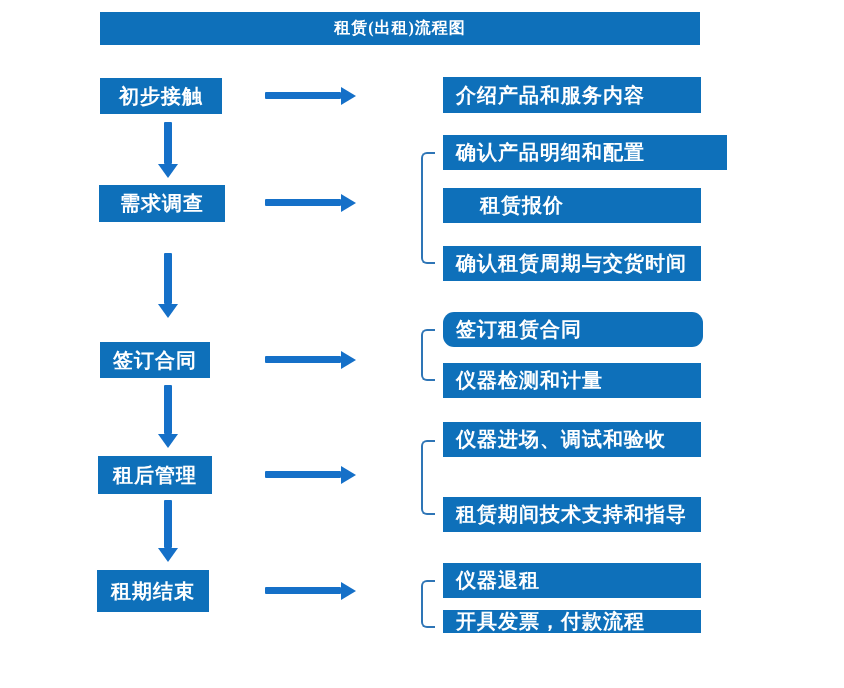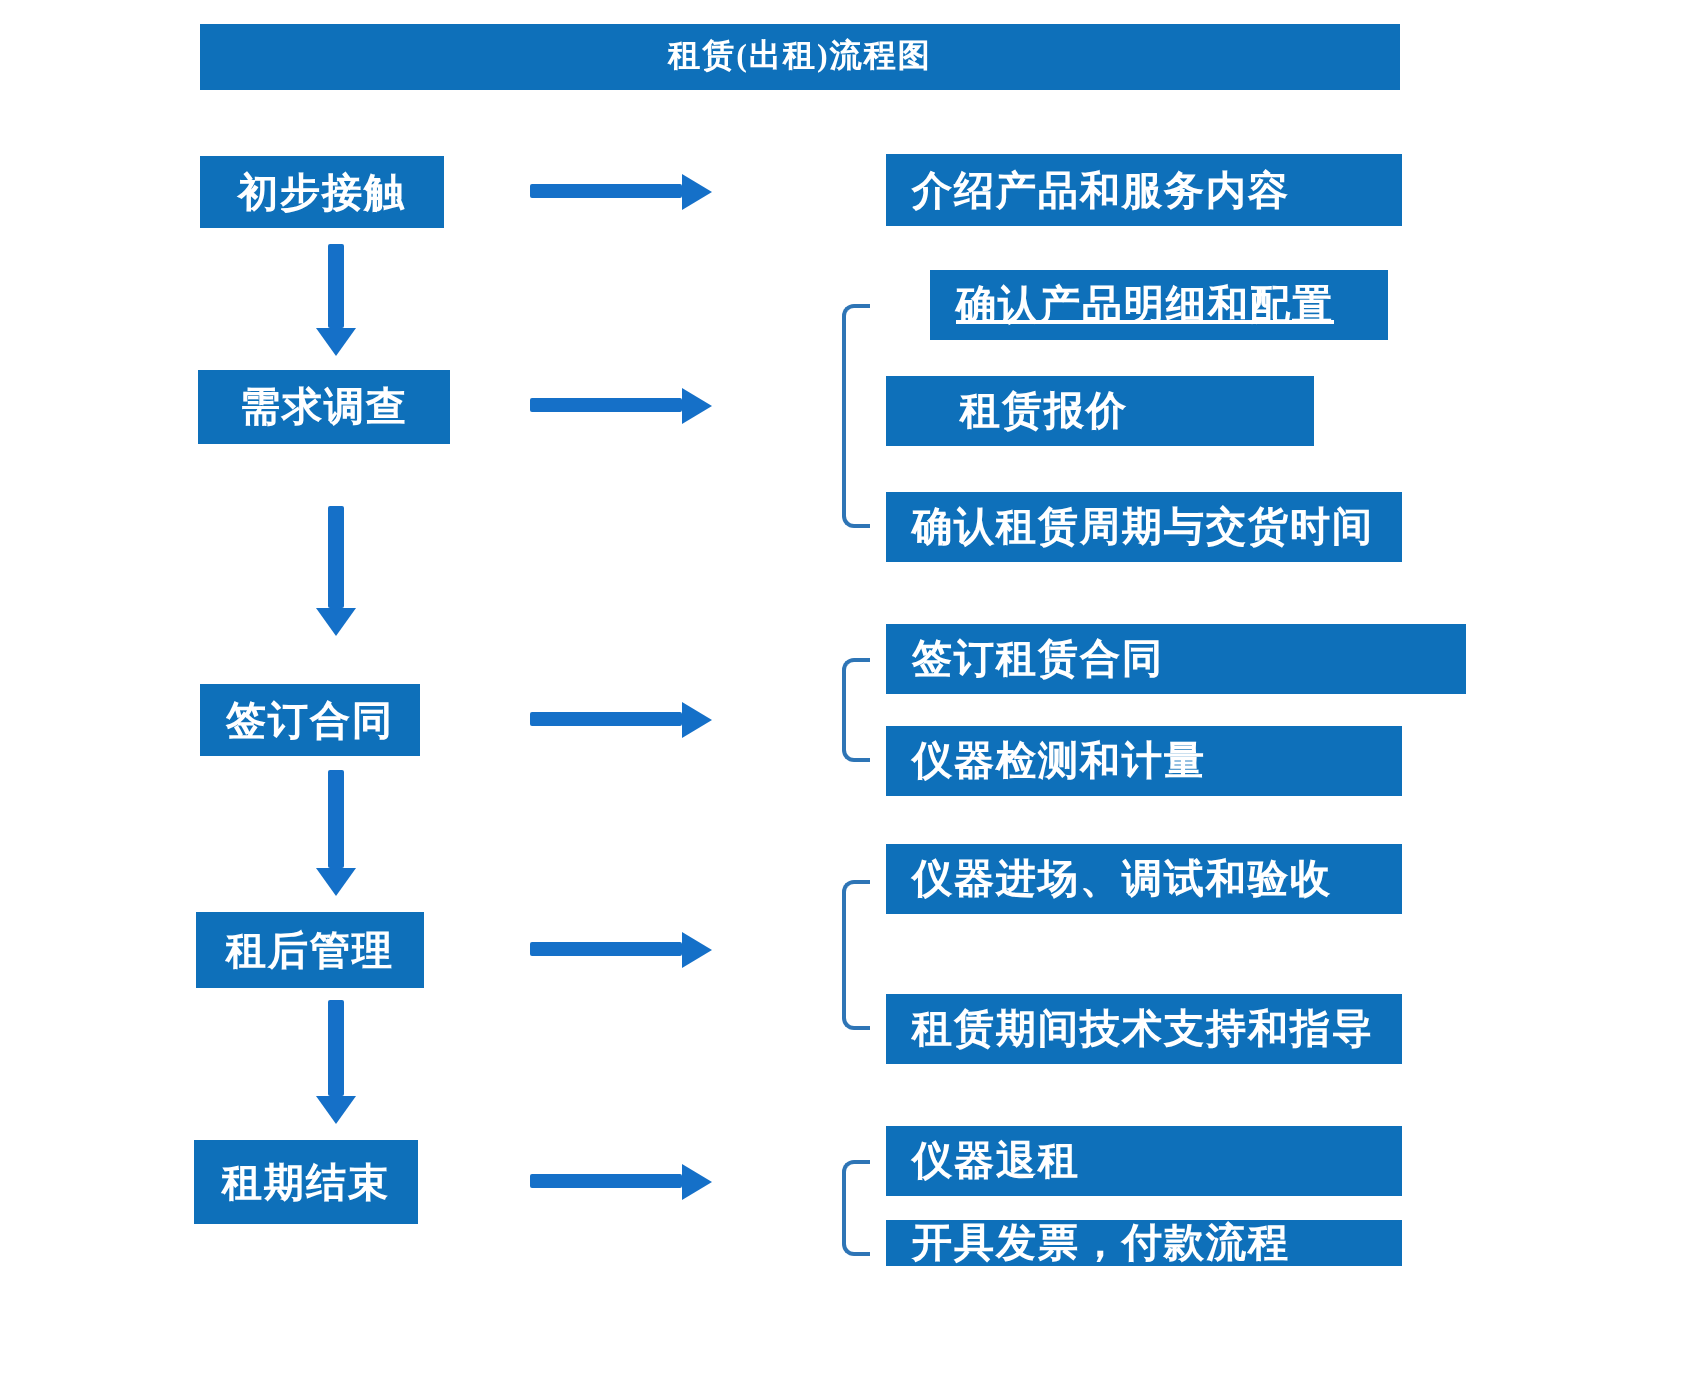--- a/index.html
+++ b/index.html
@@ -112,25 +112,25 @@
     <div class="h-head" style="left:341px; top:582px;"></div>
   </div>
 
   <div class="bracket" style="left:421px; top:152px; height:112px;"></div>
   <div class="bracket" style="left:421px; top:329px; height:52px;"></div>
   <div class="bracket" style="left:421px; top:440px; height:75px;"></div>
   <div class="bracket" style="left:421px; top:580px; height:48px;"></div>
 
   <div class="box right-box" style="left:443px; top:77px;  width:258px; height:36px;">介绍产品和服务内容</div>
 
-  <div class="box right-box" style="left:465px; top:135px; width:229px; height:35px;text-decoration:underline;">确认产品明细和配置</div>
-  <div class="box right-box" style="left:443px; top:188px; width:214px; height:35px;padding-left:37px;">租赁报价</div>
+  <div class="box right-box" style="left:443px; top:135px; width:284px; height:35px;">确认产品明细和配置</div>
+  <div class="box right-box" style="left:443px; top:188px; width:258px; height:35px;padding-left:37px;">租赁报价</div>
   <div class="box right-box" style="left:443px; top:246px; width:258px; height:35px;">确认租赁周期与交货时间</div>
 
-  <div class="box right-box" style="left:443px; top:312px; width:290px; height:35px;">签订租赁合同</div>
+  <div class="box right-box" style="left:443px; top:312px; width:260px; height:35px;border-radius:11px;">签订租赁合同</div>
   <div class="box right-box" style="left:443px; top:363px; width:258px; height:35px;">仪器检测和计量</div>
 
   <div class="box right-box" style="left:443px; top:422px; width:258px; height:35px;">仪器进场、调试和验收</div>
   <div class="box right-box" style="left:443px; top:497px; width:258px; height:35px;">租赁期间技术支持和指导</div>
 
   <div class="box right-box" style="left:443px; top:563px; width:258px; height:35px;">仪器退租</div>
   <div class="box right-box" style="left:443px; top:610px; width:258px; height:23px;">开具发票，付款流程</div>
 
 </div>
 

